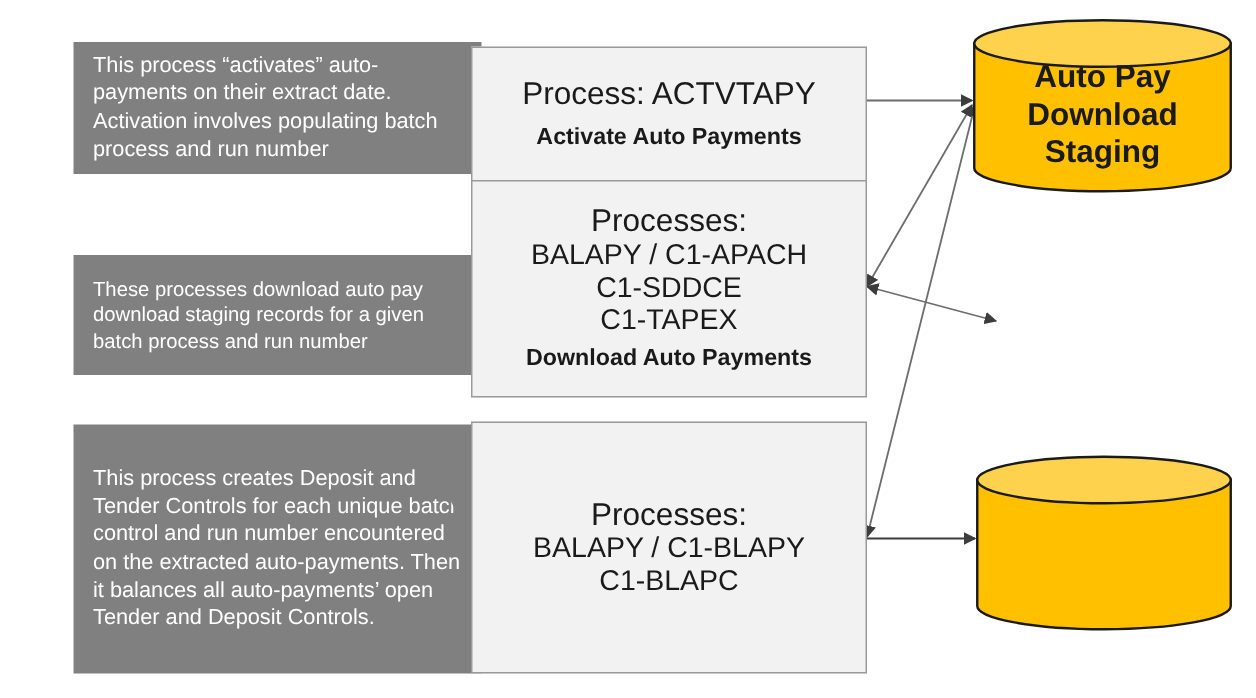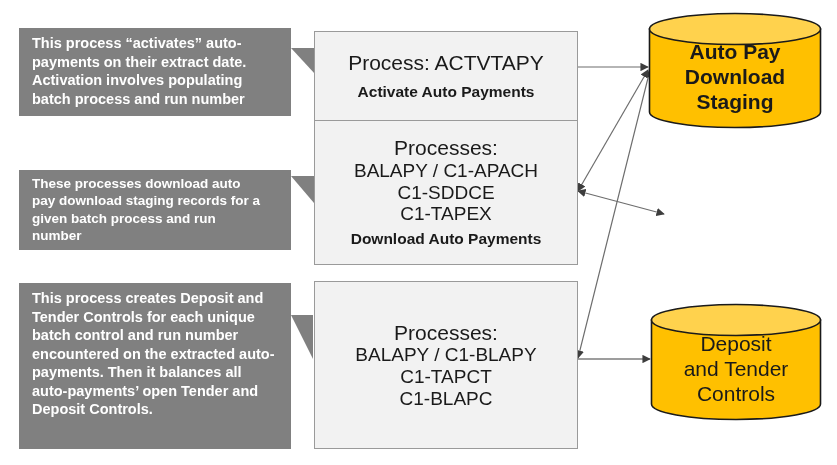--- a/index.html
+++ b/index.html
@@ -24,23 +24,25 @@
     width: 837px;
     height: 465px;
     pointer-events: none;
   }
 
   
   .callout {
     position: absolute;
     background: #808080;
     color: #ffffff;
-    font-weight: bold;
+    font-weight: normal;
     box-sizing: border-box;
     display: flex;
+    align-items: center;
+    margin-left: 30px;
   }
   .callout .ctext {
     display: block;
     width: 100%;
     white-space: pre-line;
     line-height: 1.28;
   }
   .callout-tail {
     position: absolute;
     width: 0;
@@ -178,38 +180,34 @@
     <div class="hdr">Processes:</div>
     <div class="code">BALAPY / C1-APACH</div>
     <div class="code">C1-SDDCE</div>
     <div class="code">C1-TAPEX</div>
     <div class="sub" style="margin-top:5px;">Download Auto Payments</div>
   </div>
 
   <div class="procbox" style="left:314px; top:281px; width:264px; height:168px; padding:5px 6px;">
     <div class="hdr">Processes:</div>
     <div class="code">BALAPY / C1-BLAPY</div>
-    <div class="code">C1-TAPCT</div>
     <div class="code">C1-BLAPC</div>
   </div>
 
   <div class="cylinder" style="left:648px; top:12px; width:174px; height:117px;">
     <svg class="cyl-svg" width="174" height="117" viewBox="0 0 174 117" xmlns="http://www.w3.org/2000/svg">
       <path d="M1.5,17 L1.5,100 A85.5,15.5 0 0 0 172.5,100 L172.5,17 Z" fill="#FFC000" stroke="#1a1a1a" stroke-width="1.6"></path>
       <ellipse cx="87" cy="17" rx="85.5" ry="15.5" fill="#FFD24D" stroke="#1a1a1a" stroke-width="1.6"></ellipse>
     </svg>
     <div class="cyl-label" style="top:27px;font-weight:bold;">Auto Pay
 Download
 Staging</div>
   </div>
 
 
   <div class="cylinder" style="left:650px; top:303px; width:172px; height:118px;">
     <svg class="cyl-svg" width="172" height="118" viewBox="0 0 172 118" xmlns="http://www.w3.org/2000/svg">
       <path d="M1.5,17 L1.5,101 A84.5,15.5 0 0 0 170.5,101 L170.5,17 Z" fill="#FFC000" stroke="#1a1a1a" stroke-width="1.6"></path>
       <ellipse cx="86" cy="17" rx="84.5" ry="15.5" fill="#FFD24D" stroke="#1a1a1a" stroke-width="1.6"></ellipse>
     </svg>
-    <div class="cyl-label" style="top:28px;">Deposit
-and Tender
-Controls</div>
   </div>
 
 </div>
 
 </body></html>

